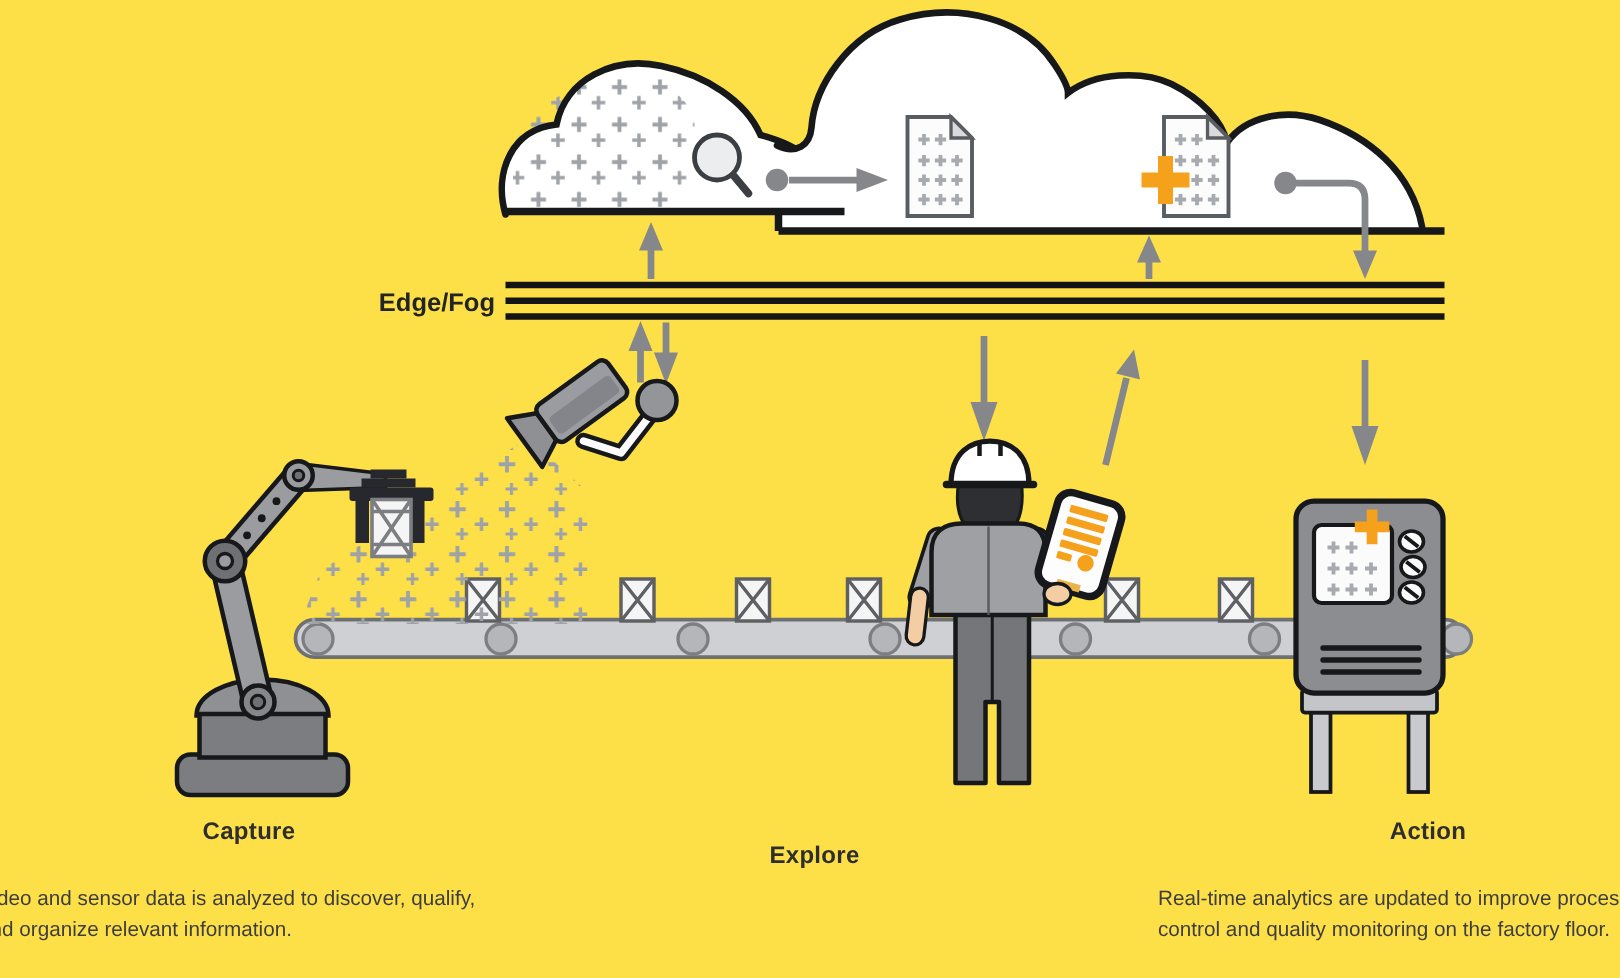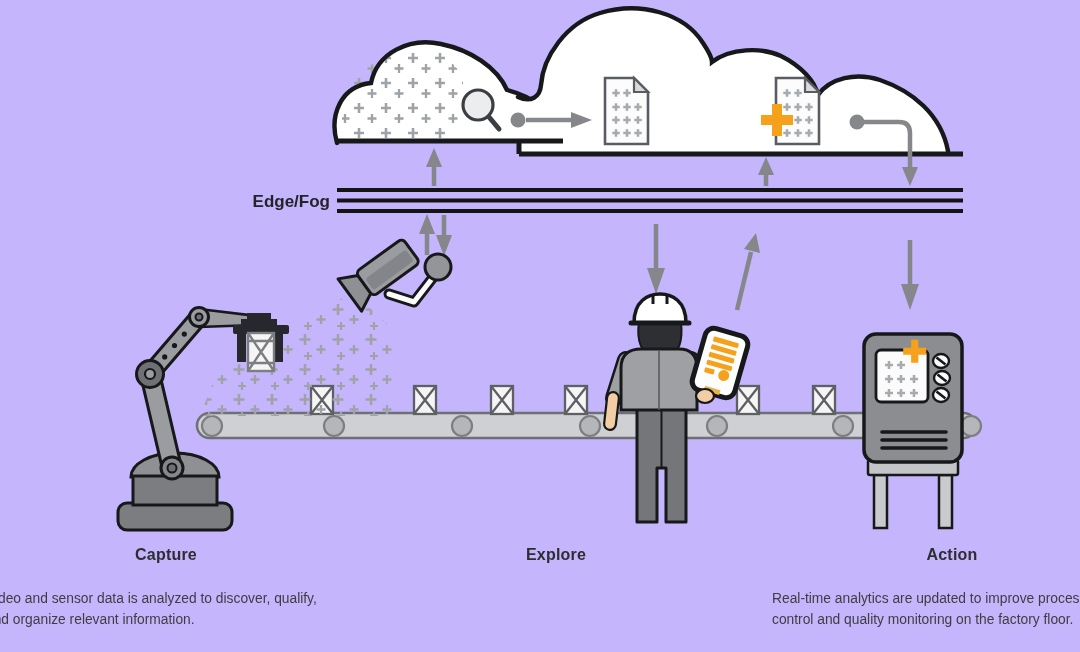--- a/index.html
+++ b/index.html
@@ -1,30 +1,30 @@
 <!DOCTYPE html>
 <html><head>
 <meta charset="utf-8">
 <style>
   html,body{margin:0;padding:0;background:#ffffff;}
   .stage{
-    position:relative;width:1080px;height:652px;overflow:hidden;background:#c4b5fd;
+    position:relative;width:1080px;height:652px;overflow:hidden;background:#fde047;
     font-family:"Liberation Sans", sans-serif;
   }
   .stage svg{position:absolute;left:0;top:0;}
   .caption{position:absolute;top:546px;}
   .caption h3{
     margin:0 0 24px 0;text-align:center;font-size:16px;font-weight:bold;color:#2e2e30;
     letter-spacing:.2px;
   }
   .caption p{
     margin:0;font-size:13.8px;line-height:21px;color:#3e3e40;white-space:pre-line;
   }
   .cap-capture{left:-14px;width:360px;}
-  .cap-explore{left:386px;width:340px;}
+  .cap-explore{left:373px;width:340px;margin-top:16px;}
   .cap-action{left:772px;width:360px;}
   .edgefog-text{font-family:"Liberation Sans",sans-serif;font-weight:bold;font-size:17px;fill:#232426;}
 </style>
 </head>
 <body>
 
 <div class="stage">
 
 <svg width="1080" height="652" viewBox="0 0 1080 652">
   <defs>

